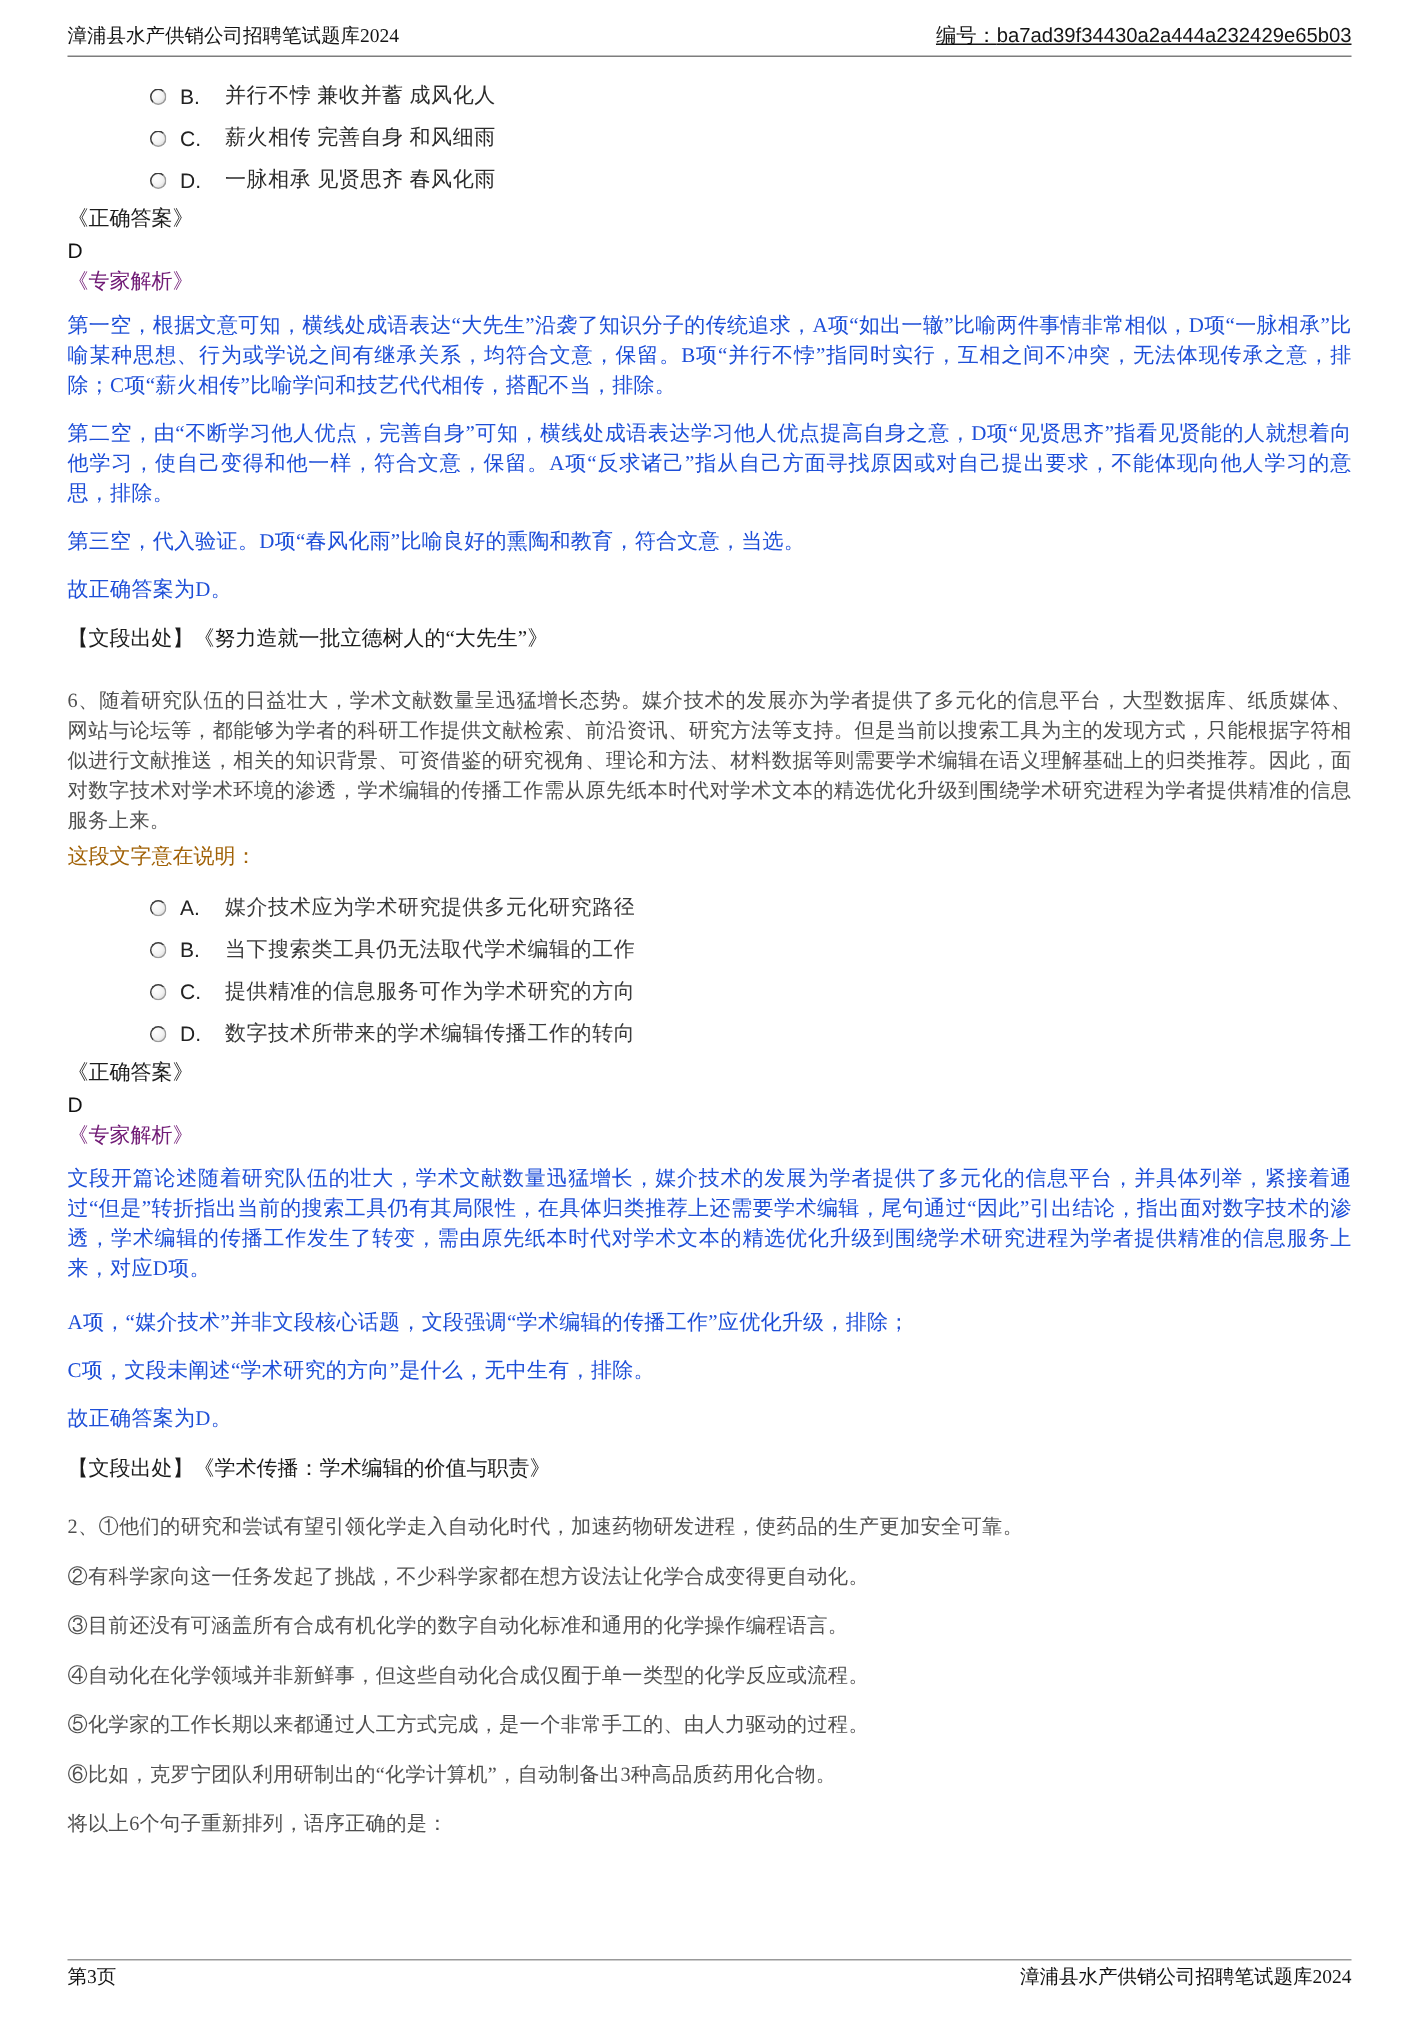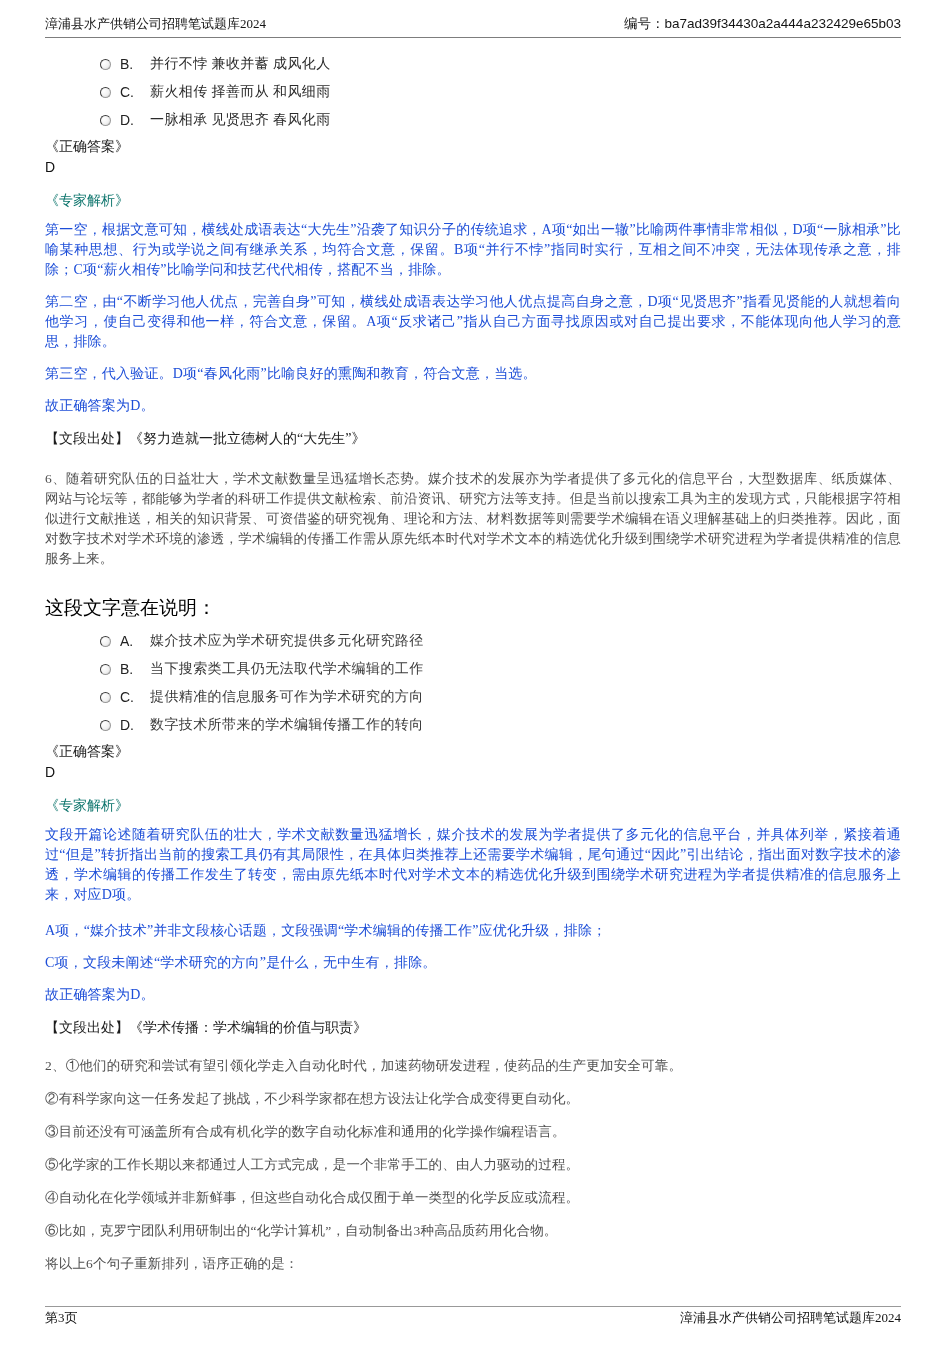--- a/index.html
+++ b/index.html
@@ -13,21 +13,21 @@
   }
   .page { position:relative; width:948px; height:1345px; padding:0 47px 0 45px; }
 
   
   .header {
     padding-top:16px; padding-bottom:6px;
     border-bottom:1px solid #7d7d7d;
     display:flex; justify-content:space-between; align-items:flex-end;
     font-size:13px; line-height:15px; color:#141414;
   }
-  .doc-number { font-family:"Liberation Sans","DejaVu Sans",sans-serif; font-size:13.5px; }
+  .doc-number { font-family:"Liberation Sans","DejaVu Sans",sans-serif; font-size:13.5px;text-decoration:underline; }
   .doc-number .num-label { font-family:"Liberation Serif","DejaVu Serif",serif; }
 
   
   .options { margin-left:55px; }
   .options.first { margin-top:12px; }
   .opt-row { display:flex; align-items:center; height:28px; }
   .radio {
     width:11px; height:11px; border-radius:50%;
     border:1px solid #9a9a9a;
     border-top-color:#3c3c3c; border-left-color:#3c3c3c;
@@ -36,33 +36,33 @@
   }
   .opt-letter {
     font-family:"Liberation Sans","DejaVu Sans",sans-serif;
     font-size:14px; color:#222; width:30px; flex:0 0 auto;
   }
   .opt-text { font-size:14px; color:#2b2b2b; letter-spacing:.4px; }
 
   
   .ans-heading { margin-top:5px; font-size:14px; line-height:15px; color:#1c1c1c; }
   .ans-value { margin-top:6px; font-size:14px; line-height:15px; font-family:"Liberation Sans","DejaVu Sans",sans-serif; color:#111; }
-  .analysis-heading { margin-top:18px; font-size:14px; line-height:15px; color:#0f766e; }
+  .analysis-heading { margin-top:6px; font-size:14px; line-height:15px; color:#701a75; }
   .apara {
     margin-top:12px; font-size:14px; line-height:20px;
     text-align:justify; color:#1d4ed8; letter-spacing:.2px;
   }
   .source-line { margin-top:13px; font-size:14px; line-height:20px; color:#1c1c1c; }
 
   
   .q-stem {
     margin-top:20px; font-size:13.5px; line-height:20px;
     text-align:justify; color:#4f4f4f; letter-spacing:.2px;
   }
-  .q-prompt { margin-top:29px; font-size:19px; line-height:20px; color:#000000; }
+  .q-prompt { margin-top:5px; font-size:14px; line-height:20px; color:#a16207; }
   .options.gray { margin-top:9px; }
   .options.gray .opt-text { color:#3a3a3a; }
 
   .q7-sent { margin-top:13px; font-size:13.5px; line-height:20px; color:#4f4f4f; letter-spacing:.2px; }
   .q7-sent.first { margin-top:18px; }
 
   
   .footer {
     position:absolute; left:45px; right:47px; top:1306px;
     border-top:1px solid #999;
@@ -82,21 +82,21 @@
 
   <div class="options first">
     <div class="opt-row">
       <span class="radio"></span>
       <span class="opt-letter">B.</span>
       <span class="opt-text">并行不悖 兼收并蓄 成风化人</span>
     </div>
     <div class="opt-row">
       <span class="radio"></span>
       <span class="opt-letter">C.</span>
-      <span class="opt-text">薪火相传 择善而从 和风细雨</span>
+      <span class="opt-text">薪火相传 完善自身 和风细雨</span>
     </div>
     <div class="opt-row">
       <span class="radio"></span>
       <span class="opt-letter">D.</span>
       <span class="opt-text">一脉相承 见贤思齐 春风化雨</span>
     </div>
   </div>
 
   <div class="ans-heading">《正确答案》</div>
   <div class="ans-value">D</div>
@@ -140,22 +140,22 @@
 
   <div class="apara">文段开篇论述随着研究队伍的壮大，学术文献数量迅猛增长，媒介技术的发展为学者提供了多元化的信息平台，并具体列举，紧接着通过“但是”转折指出当前的搜索工具仍有其局限性，在具体归类推荐上还需要学术编辑，尾句通过“因此”引出结论，指出面对数字技术的渗透，学术编辑的传播工作发生了转变，需由原先纸本时代对学术文本的精选优化升级到围绕学术研究进程为学者提供精准的信息服务上来，对应D项。</div>
   <div class="apara" style="margin-top:16px">A项，“媒介技术”并非文段核心话题，文段强调“学术编辑的传播工作”应优化升级，排除；</div>
   <div class="apara">C项，文段未阐述“学术研究的方向”是什么，无中生有，排除。</div>
   <div class="apara">故正确答案为D。</div>
   <div class="source-line">【文段出处】《学术传播：学术编辑的价值与职责》</div>
 
   <div class="q7-sent first">2、①他们的研究和尝试有望引领化学走入自动化时代，加速药物研发进程，使药品的生产更加安全可靠。</div>
   <div class="q7-sent">②有科学家向这一任务发起了挑战，不少科学家都在想方设法让化学合成变得更自动化。</div>
   <div class="q7-sent">③目前还没有可涵盖所有合成有机化学的数字自动化标准和通用的化学操作编程语言。</div>
+  <div class="q7-sent">④自动化在化学领域并非新鲜事，但这些自动化合成仅囿于单一类型的化学反应或流程。</div>
   <div class="q7-sent">⑤化学家的工作长期以来都通过人工方式完成，是一个非常手工的、由人力驱动的过程。</div>
-  <div class="q7-sent">④自动化在化学领域并非新鲜事，但这些自动化合成仅囿于单一类型的化学反应或流程。</div>
   <div class="q7-sent">⑥比如，克罗宁团队利用研制出的“化学计算机”，自动制备出3种高品质药用化合物。</div>
   <div class="q7-sent">将以上6个句子重新排列，语序正确的是：</div>
 
   <div class="footer">
     <span>第3页</span>
     <span>漳浦县水产供销公司招聘笔试题库2024</span>
   </div>
 
 </div>
 

